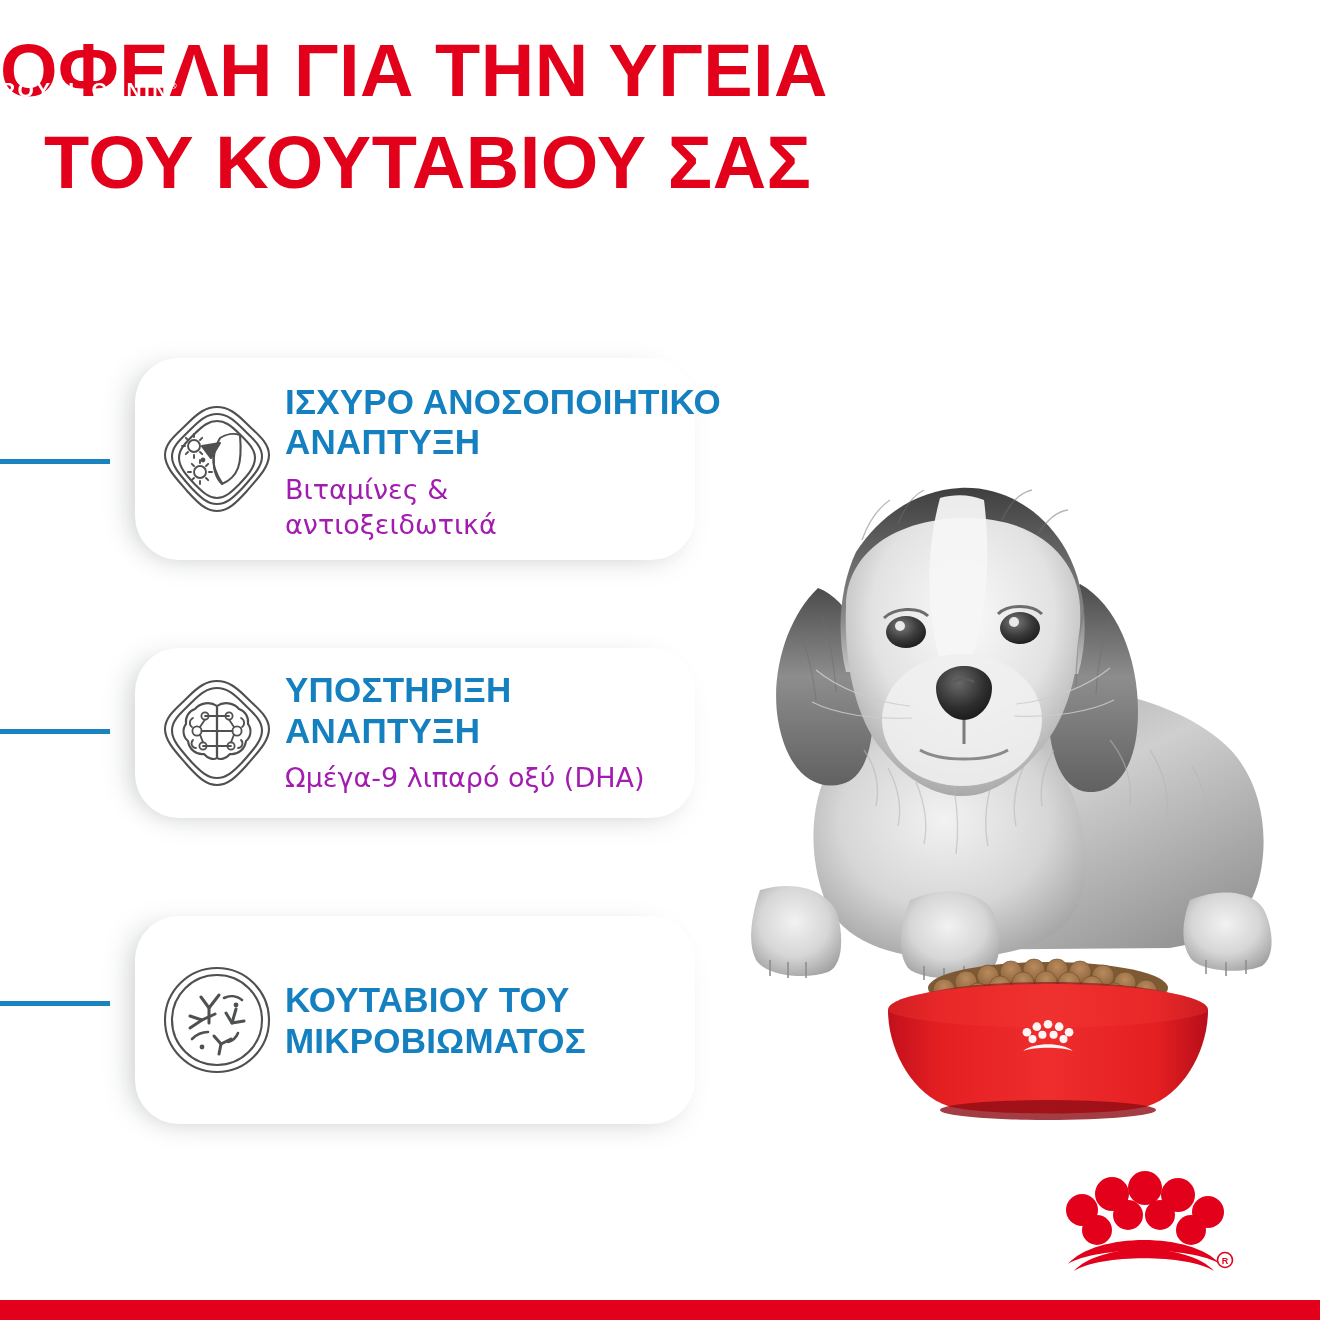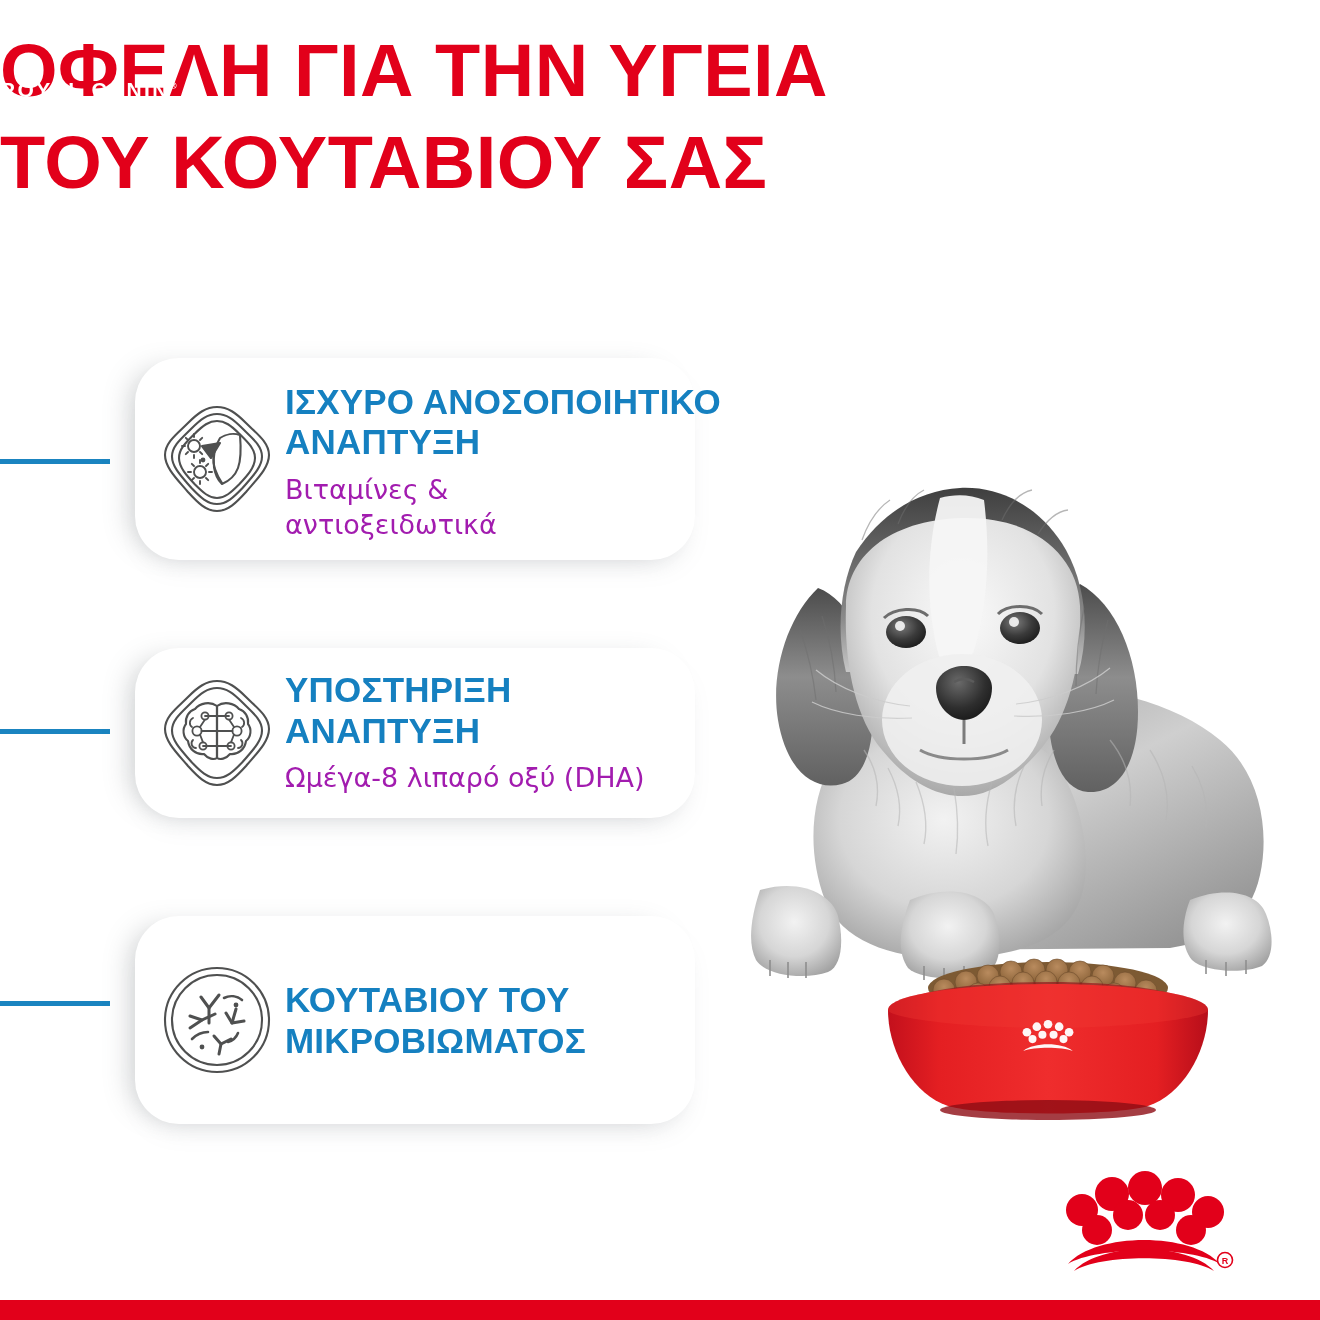--- a/index.html
+++ b/index.html
@@ -17,21 +17,21 @@
     top:34px; left:0; width:1320px;
     text-align:left;
     color:#e2001a;
     font-family:"Liberation Sans", sans-serif;
     font-weight:bold;
     font-size:74px;
     line-height:1.0;
     letter-spacing:0.5px;
   }
   .title .l1 { display:block; }
-  .title .l2 { display:block; margin-top:18px; }
+  .title .l2 { display:block; margin-top:18px;padding-left:44px; }
 
   
   .connector {
     position:absolute;
     left:0;
     height:5px;
     background:#1a84c0;
     width:110px;
   }
   .connector.c1 { top:459px; }
@@ -215,21 +215,21 @@
           <path d="M83 66 C86 69 84 74 80 74"></path>
         </g>
       </svg>
     </div>
     <div class="text-wrap">
       <div class="b-head">
         <span>ΥΠΟΣΤΗΡΙΞΗ</span><br>
         <span>ΑΝΑΠΤΥΞΗ</span>
       </div>
       <div class="b-sub">
-        <span>Ωμέγα-8 λιπαρό οξύ (DHA)</span>
+        <span>Ωμέγα-9 λιπαρό οξύ (DHA)</span>
       </div>
     </div>
   </div>
 </div>
 
 <div class="card card3">
   <div class="card-inner">
     <div class="icon-wrap">
       <svg width="118" height="118" viewBox="0 0 118 118" fill="none" stroke="#4f5050" stroke-width="2.1" stroke-linecap="round" stroke-linejoin="round">
         <circle cx="59" cy="59" r="52"></circle>

